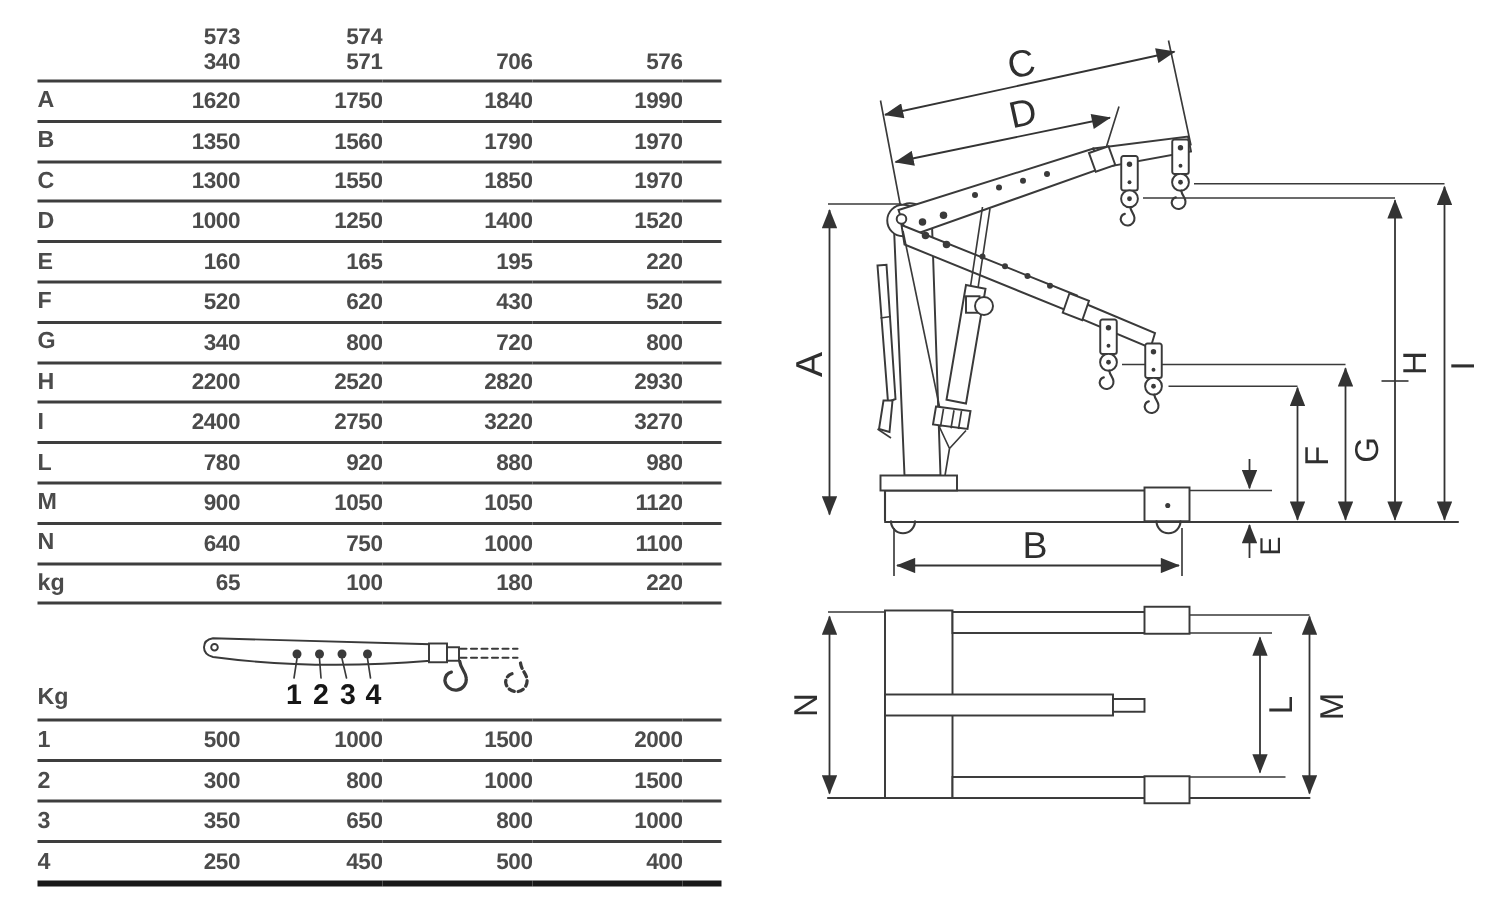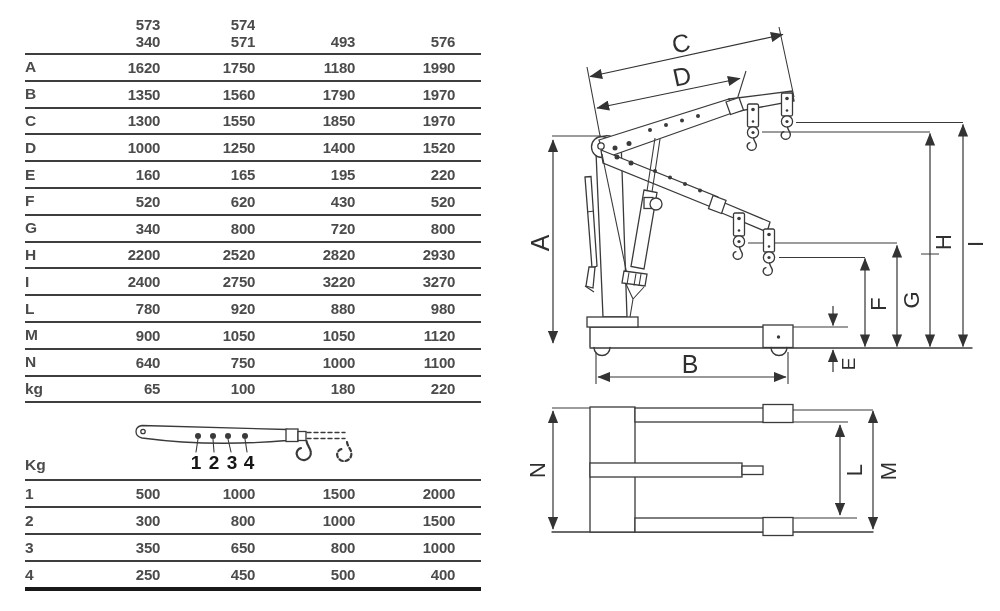--- a/index.html
+++ b/index.html
@@ -58,36 +58,36 @@
         <th class="hcell">
           <span>573</span>
           <span>340</span>
         </th>
         <th class="hcell">
           <span>574</span>
           <span>571</span>
         </th>
         <th class="hcell">
           <span></span>
-          <span>493</span>
+          <span>706</span>
         </th>
         <th class="hcell">
           <span></span>
           <span>576</span>
         </th>
         <th></th>
       </tr>
     </thead>
     <tbody>
 
     <tr>
         <td class="lbl">A</td>
         <td class="val">1620</td>
         <td class="val">1750</td>
-        <td class="val">1180</td>
+        <td class="val">1840</td>
         <td class="val">1990</td>
         <td></td>
       </tr>
         <tr>
         <td class="lbl">B</td>
         <td class="val">1350</td>
         <td class="val">1560</td>
         <td class="val">1790</td>
         <td class="val">1970</td>
         <td></td>

